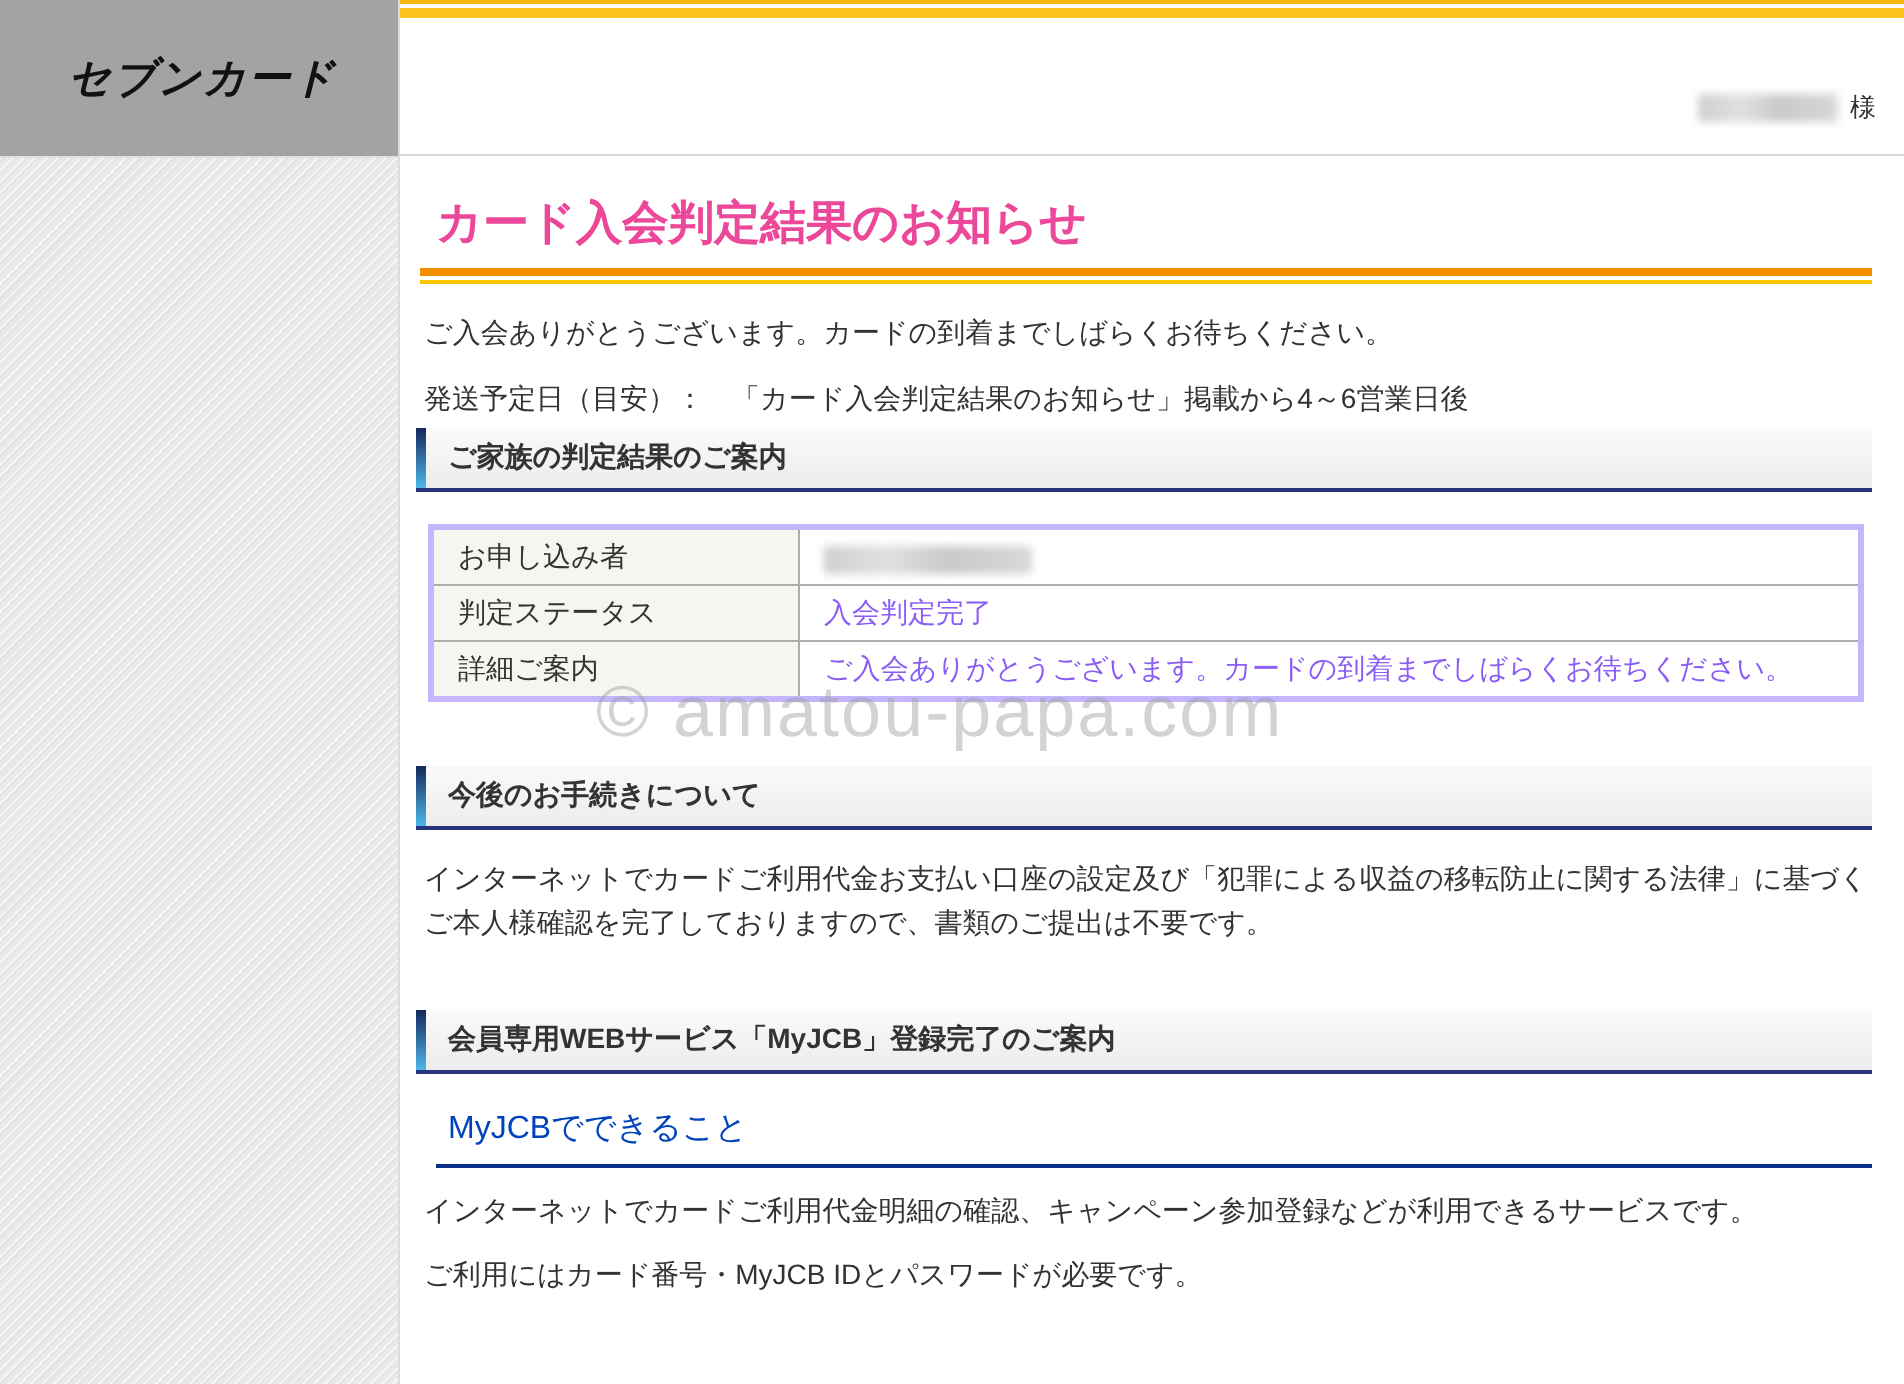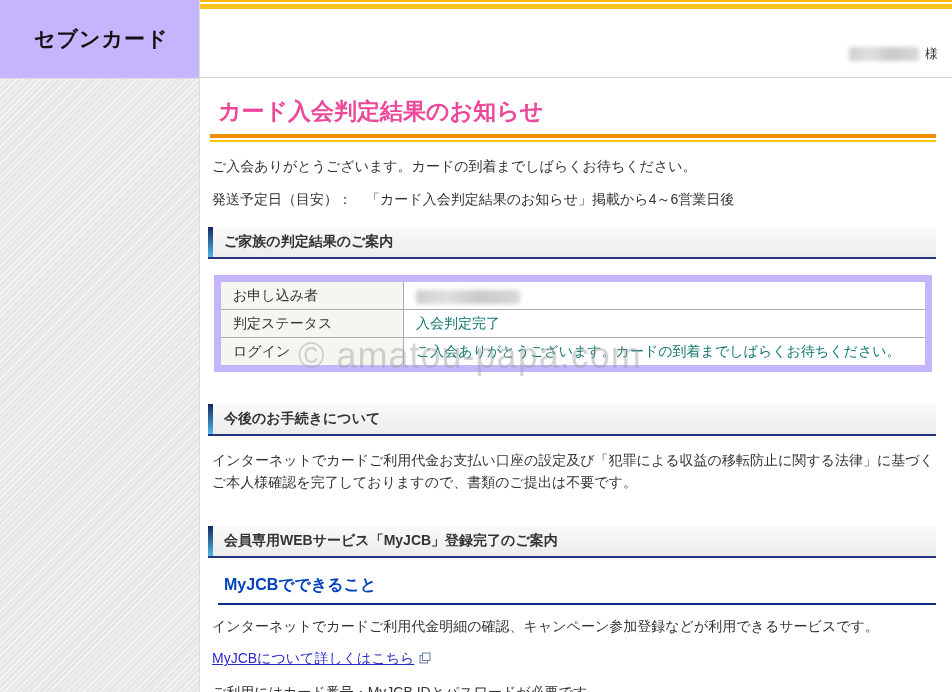--- a/index.html
+++ b/index.html
@@ -3,21 +3,21 @@
 <meta charset="utf-8">
 <style>
   html,body{margin:0;padding:0;}
   body{
     width:952px;height:692px;overflow:hidden;background:#fff;
     font-family:"Liberation Sans","DejaVu Sans",sans-serif;
     color:#333;font-size:14px;position:relative;
   }
   
   .sidebar{position:absolute;left:0;top:0;width:199px;height:692px;border-right:1px solid #dcdcdc;background:#fff;}
-  .logo-box{height:78px;background:#c4b5fd;border-bottom:1px solid #e0e0e0;display:flex;align-items:center;}
+  .logo-box{height:78px;background:#a3a3a3;border-bottom:1px solid #e0e0e0;display:flex;align-items:center;font-style:italic;}
   .logo-text{font-weight:bold;font-size:21px;color:#111;letter-spacing:1px;margin-left:34px;}
   .sidebar-fill{
     height:613px;background-color:#e9e9e9;
     background-image:repeating-linear-gradient(135deg, rgba(255,255,255,.55) 0 1px, rgba(0,0,0,.025) 1px 2px, transparent 2px 4px);
   }
   
   .main{position:absolute;left:200px;top:0;width:752px;height:692px;background:#fff;}
   .gold-bar{height:9px;background:linear-gradient(to bottom,#f9b70c 0 2px,#fff 2px 4px,#fcc41c 4px 9px,#fff 9px);}
   .main-header{height:68px;border-bottom:1px solid #d8d8d8;position:relative;}
   .user-line{position:absolute;right:14px;top:36px;font-size:13px;color:#333;white-space:nowrap;}
@@ -27,32 +27,32 @@
   .masked.tbl{width:104px;margin-top:1px;}
   .content{padding:0 16px 0 8px;}
   
   h1.page-title{margin:18px 0 0 10px;font-size:23px;line-height:1.35;color:#ec4899;font-weight:bold;}
   .title-underline{margin:7px 0 0 2px;height:8px;
     background:linear-gradient(to bottom,#f28d00 0 4px,#fff 4px 6px,#fdc500 6px 8px);}
   
   p.txt{margin:14px 0 0 4px;line-height:1.55;color:#333;}
   p.txt.tight{margin-top:11px;}
   
-  .section-bar{margin-top:17px;position:relative;background:linear-gradient(#fafafa,#ececec);
+  .section-bar{margin-top:4px;position:relative;background:linear-gradient(#fafafa,#ececec);
     border-bottom:2px solid #27357e;padding:6px 10px 6px 16px;font-weight:bold;font-size:14px;color:#333;}
   .section-bar::before{content:"";position:absolute;left:0;top:0;bottom:0;width:5px;
     background:linear-gradient(#16275c,#4db8e8);}
   .section-bar.mid{margin-top:32px;}
   
-  table.result{border-collapse:collapse;margin:16px 0 0 6px;width:718px;border:7px solid #c4b5fd;font-size:14px;}
+  table.result{border-collapse:collapse;margin:16px 0 0 6px;width:718px;border:3px solid #c4b5fd;font-size:14px;}
   table.result th,table.result td{border:1px solid #adadad;padding:4px 12px;text-align:left;font-weight:normal;height:19px;}
   table.result th{background:#f6f6f1;width:158px;color:#333;}
-  table.result td{background:#fff;color:#0f766e;margin-top:19px;}
+  table.result td{background:#fff;color:#8b5cf6;margin-top:19px;}
   
-  .sub-header{margin:13px 0 0 10px;padding:4px 0 7px 6px;font-size:16px;font-weight:bold;
+  .sub-header{margin:13px 0 0 10px;padding:4px 0 7px 6px;font-size:16px;font-weight:normal;
     color:#0043bd;border-bottom:2px solid #0a2f86;}
   a.ext-link{color:#2929c8;text-decoration:underline;cursor:pointer;}
   .ext-icon{display:inline-block;vertical-align:-1px;margin-left:5px;}
   
   .watermark{position:absolute;left:298px;top:335px;font-size:36px;letter-spacing:1px;
     color:#9f9f9f;opacity:.45;white-space:nowrap;pointer-events:none;}
 </style>
 </head>
 <body>
 
@@ -84,38 +84,32 @@
       <tbody>
         <tr>
           <th>お申し込み者</th>
           <td><span class="masked tbl"></span></td>
         </tr>
         <tr>
           <th>判定ステータス</th>
           <td>入会判定完了</td>
         </tr>
         <tr>
-          <th>ログイン</th>
+          <th>詳細ご案内</th>
           <td>ご入会ありがとうございます。カードの到着までしばらくお待ちください。</td>
         </tr>
       </tbody>
     </table>
 
     <div class="section-bar mid">今後のお手続きについて</div>
     <p class="txt">インターネットでカードご利用代金お支払い口座の設定及び「犯罪による収益の移転防止に関する法律」に基づくご本人様確認を完了しておりますので、書類のご提出は不要です。</p>
 
     <div class="section-bar mid">会員専用WEBサービス「MyJCB」登録完了のご案内</div>
 
     <div class="sub-header">MyJCBでできること</div>
     <p class="txt tight">インターネットでカードご利用代金明細の確認、キャンペーン参加登録などが利用できるサービスです。</p>
-    <p class="txt tight">
-      <a class="ext-link">MyJCBについて詳しくはこちら</a><span class="ext-icon"><svg width="12" height="12" viewBox="0 0 12 12">
-            <rect x="1" y="3.5" width="7.5" height="7.5" fill="#fff" stroke="#6b7f9e" stroke-width="1"></rect>
-            <rect x="3.5" y="1" width="7.5" height="7.5" fill="#fff" stroke="#6b7f9e" stroke-width="1"></rect>
-          </svg></span>
-    </p>
 
     <p class="txt tight">ご利用にはカード番号・MyJCB IDとパスワードが必要です。</p>
 
   </div>
 </div>
 
 <div class="watermark">© amatou-papa.com</div>
 
 </body></html>

